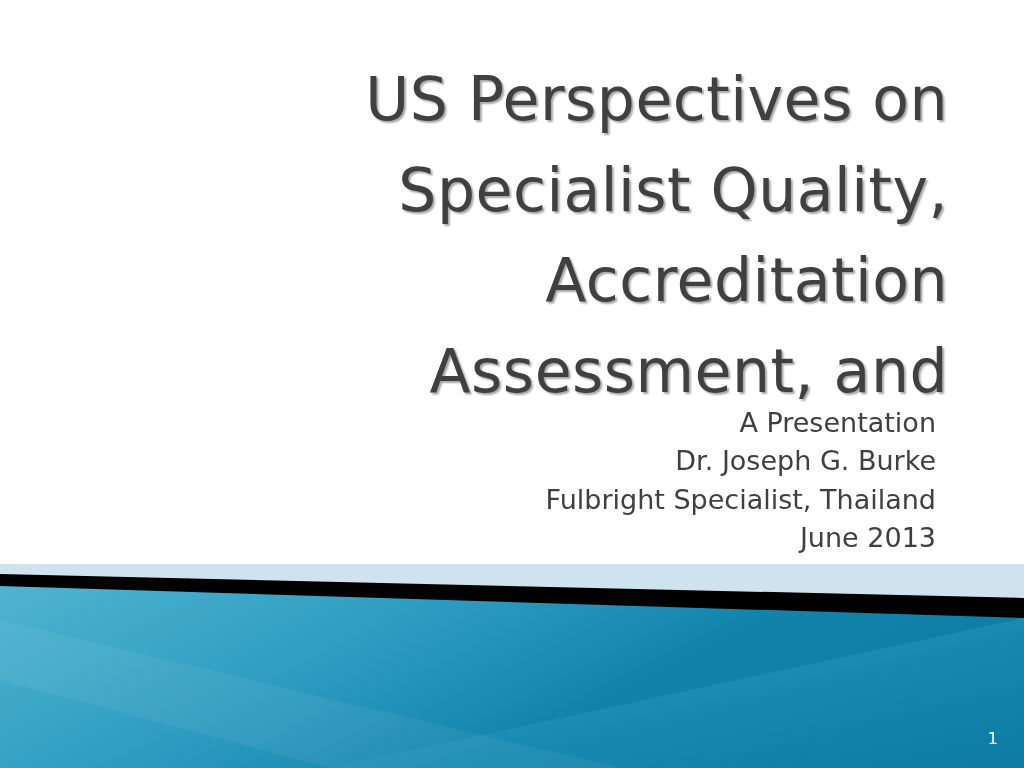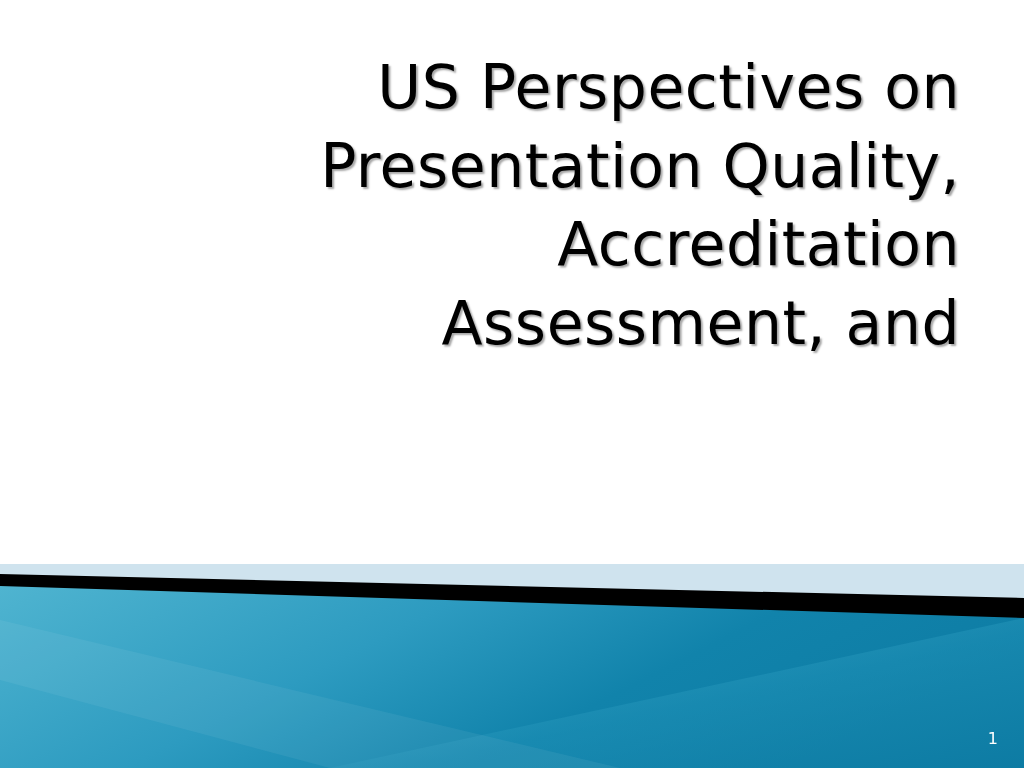--- a/index.html
+++ b/index.html
@@ -22,24 +22,24 @@
     left: 60px;
     top: 48px;
     width: 900px;
     text-align: right;
   }
   .title-text {
     font-family: "DejaVu Sans", sans-serif;
     font-size: 60px;
     line-height: 1.31;
     font-weight: normal;
-    color: #000000;
+    color: #404040;
     letter-spacing: 0.5px;
     text-shadow: 2px 2px 2px rgba(0,0,0,0.35);
-    margin: 0;
+    margin: 12px;
   }
 
   
   .subtitle-block {
     position: absolute;
     right: 88px;
     top: 404px;
     width: 700px;
     text-align: right;
   }
@@ -77,25 +77,31 @@
     z-index: 5;
   }
 </style>
 </head>
 <body>
 
 <div class="slide">
 
   <div class="title-block">
     <div class="title-text">US Perspectives on</div>
-    <div class="title-text">Presentation Quality,</div>
+    <div class="title-text">Specialist Quality,</div>
     <div class="title-text">Accreditation</div>
     <div class="title-text">Assessment, and</div>
   </div>
 
+  <div class="subtitle-block">
+    <div class="subtitle-line">A Presentation</div>
+    <div class="subtitle-line">Dr. Joseph G. Burke</div>
+    <div class="subtitle-line">Fulbright Specialist, Thailand</div>
+    <div class="subtitle-line">June 2013</div>
+  </div>
 
   <div class="band">
     <svg viewBox="0 0 1024 208" preserveAspectRatio="none">
       <defs>
         <linearGradient id="tealGrad" x1="0" y1="0" x2="1" y2="0.35">
           <stop offset="0%" stop-color="#4fb4d0"></stop>
           <stop offset="42%" stop-color="#2d9bc0"></stop>
           <stop offset="72%" stop-color="#1183ab"></stop>
           <stop offset="100%" stop-color="#0e7da5"></stop>
         </linearGradient>

